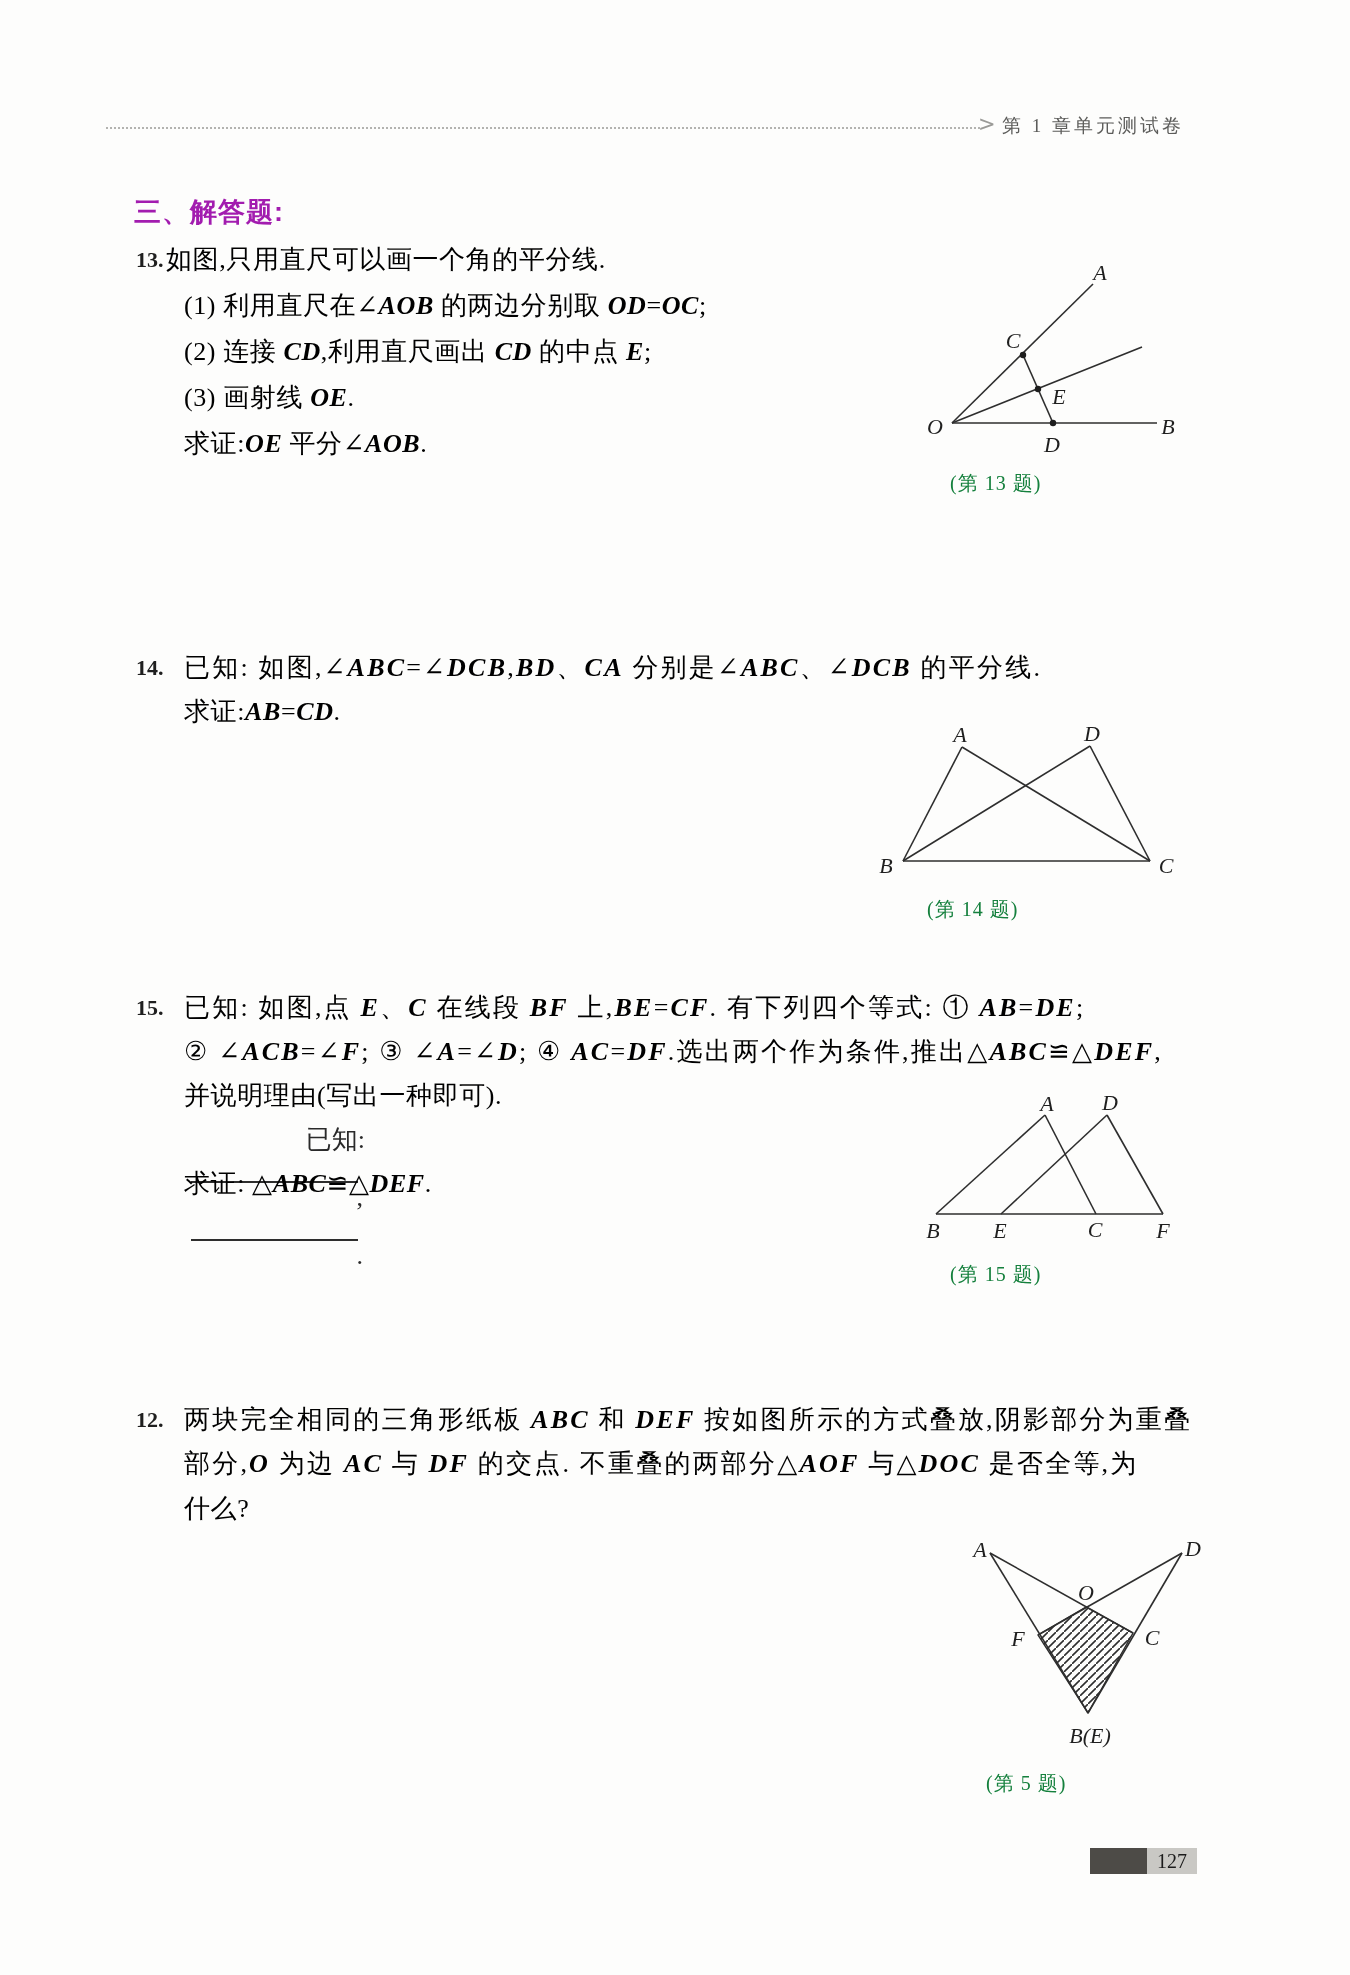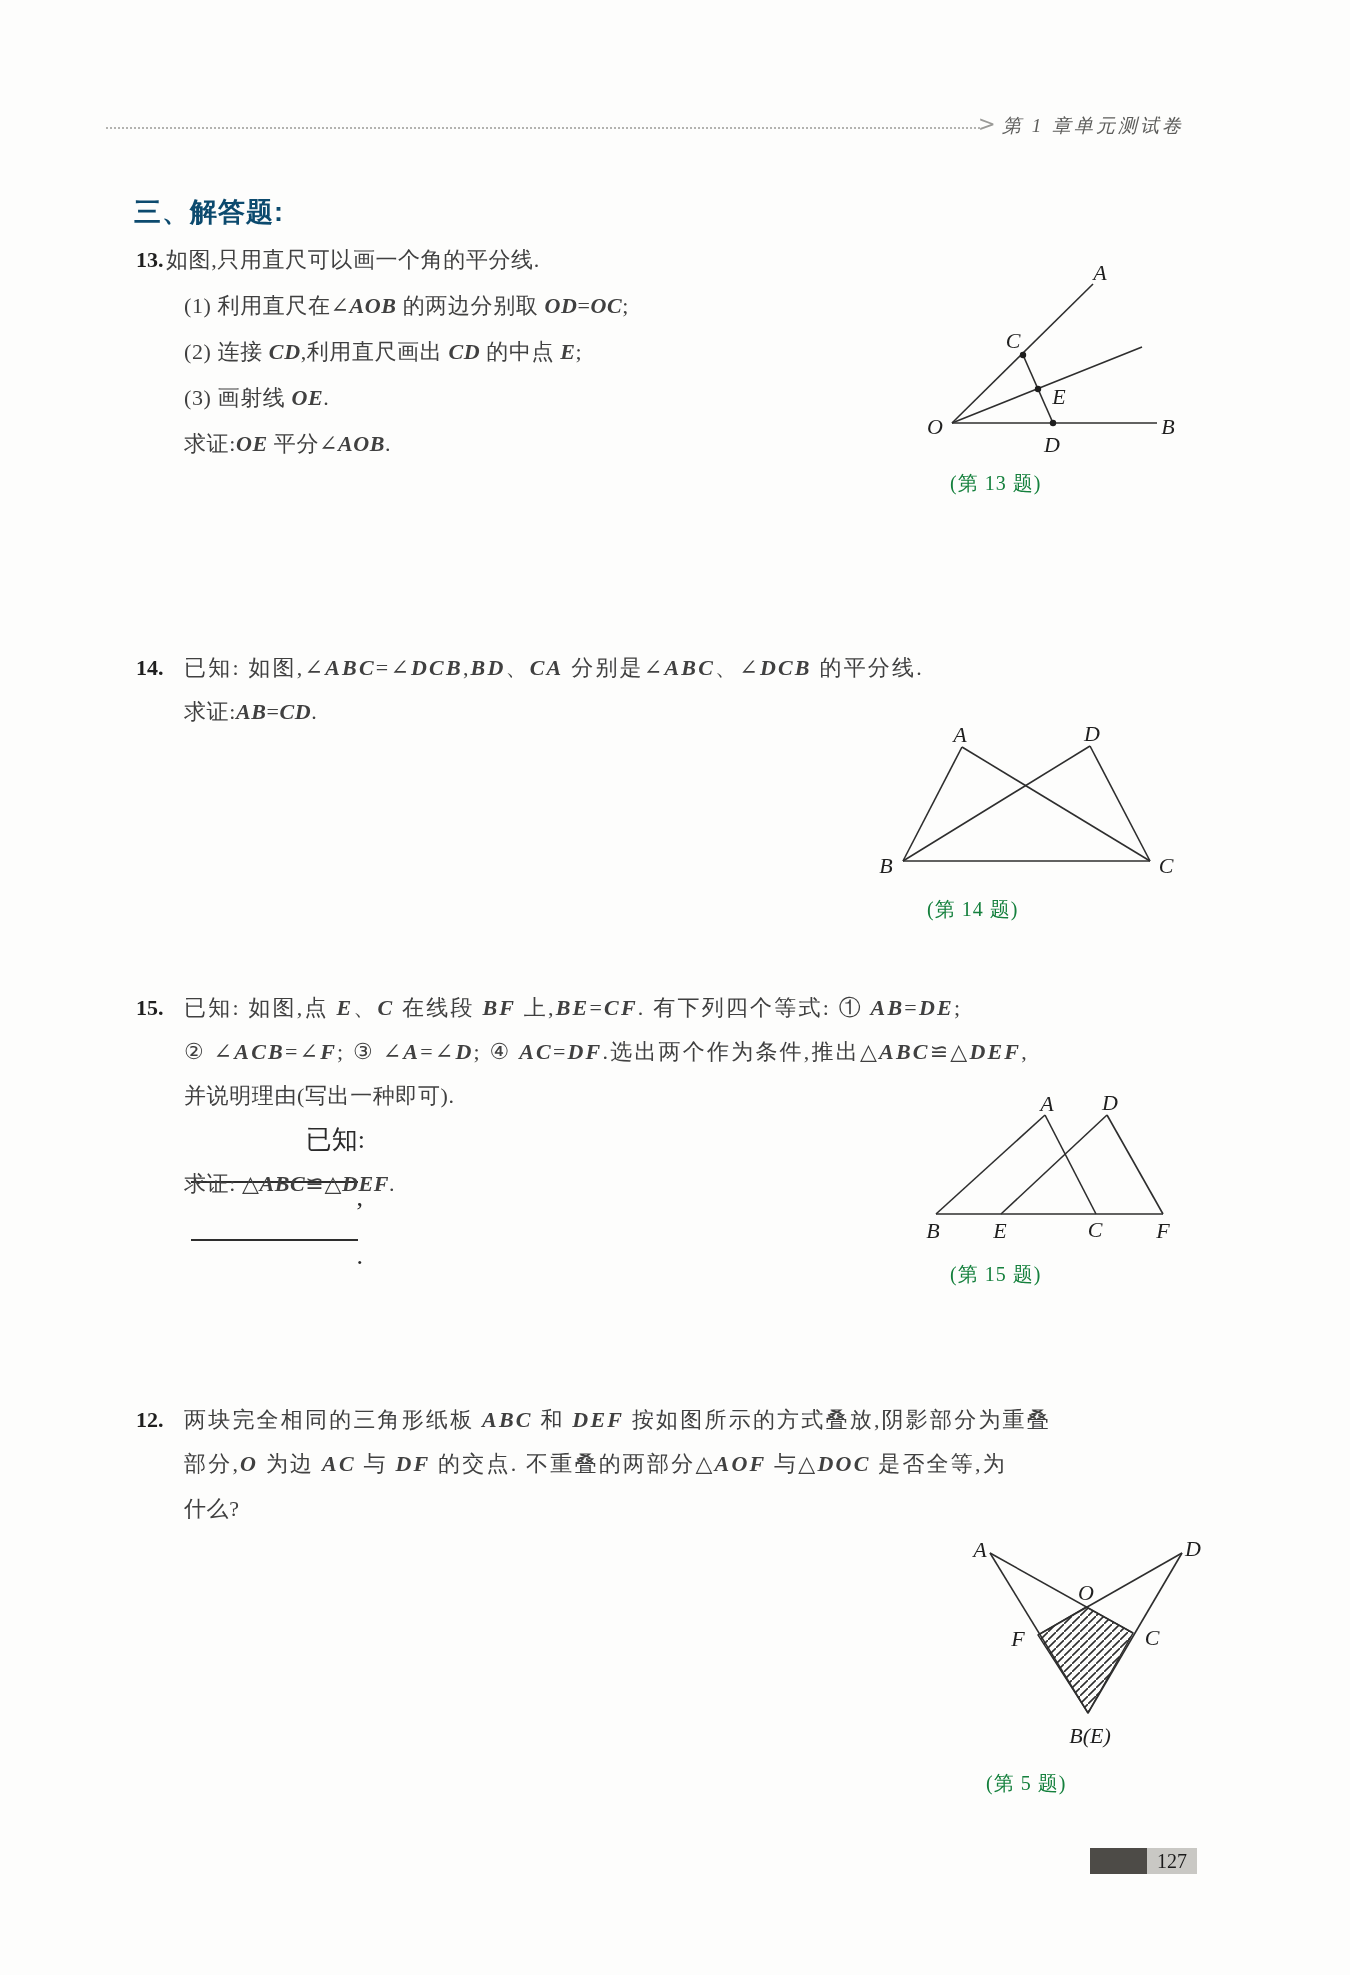--- a/index.html
+++ b/index.html
@@ -16,38 +16,38 @@
   .header-rule{
     position:absolute;left:106px;top:127px;width:874px;height:0;
     border-top:2px dotted #b3b3b0;
   }
   .header-arrow{
     position:absolute;left:978px;top:112px;
     font-size:21px;color:#9a9a97;font-family:"DejaVu Sans",sans-serif;
   }
   .header-title{
     position:absolute;left:1002px;top:113px;
-    font-size:19px;color:#5c5c5a;letter-spacing:3px;white-space:nowrap;font-style:italic;
+    font-size:19px;color:#5c5c5a;letter-spacing:3px;white-space:nowrap;
   }
   
   .section-heading{
     position:absolute;left:134px;top:194px;
     font-family:"Liberation Sans","DejaVu Sans",sans-serif;
     font-weight:bold;font-size:27px;letter-spacing:1px;white-space:nowrap;
-    color:#0c4a6e;
+    color:#a21caf;
   }
   
   .pnum{
     position:absolute;left:136px;width:46px;
     font-weight:bold;font-size:22px;line-height:30px;color:#1f1f1f;
   }
   .mline{
     position:absolute;left:184px;
-    font-size:22px;line-height:30px;white-space:nowrap;
-    letter-spacing:0.6px;color:#404040;
+    font-size:26px;line-height:30px;white-space:nowrap;
+    letter-spacing:0.6px;color:#000000;
   }
   .mline i{font-family:"Liberation Serif","DejaVu Serif",serif;font-weight:bold;}
   .wide{letter-spacing:2.2px;}
   
   .blank-row{
     position:absolute;left:184px;top:1125px;
     display:flex;align-items:flex-end;
     font-size:26px;line-height:30px;color:#2a2a2a;flex-direction:column;
   }
   .blank-line{

